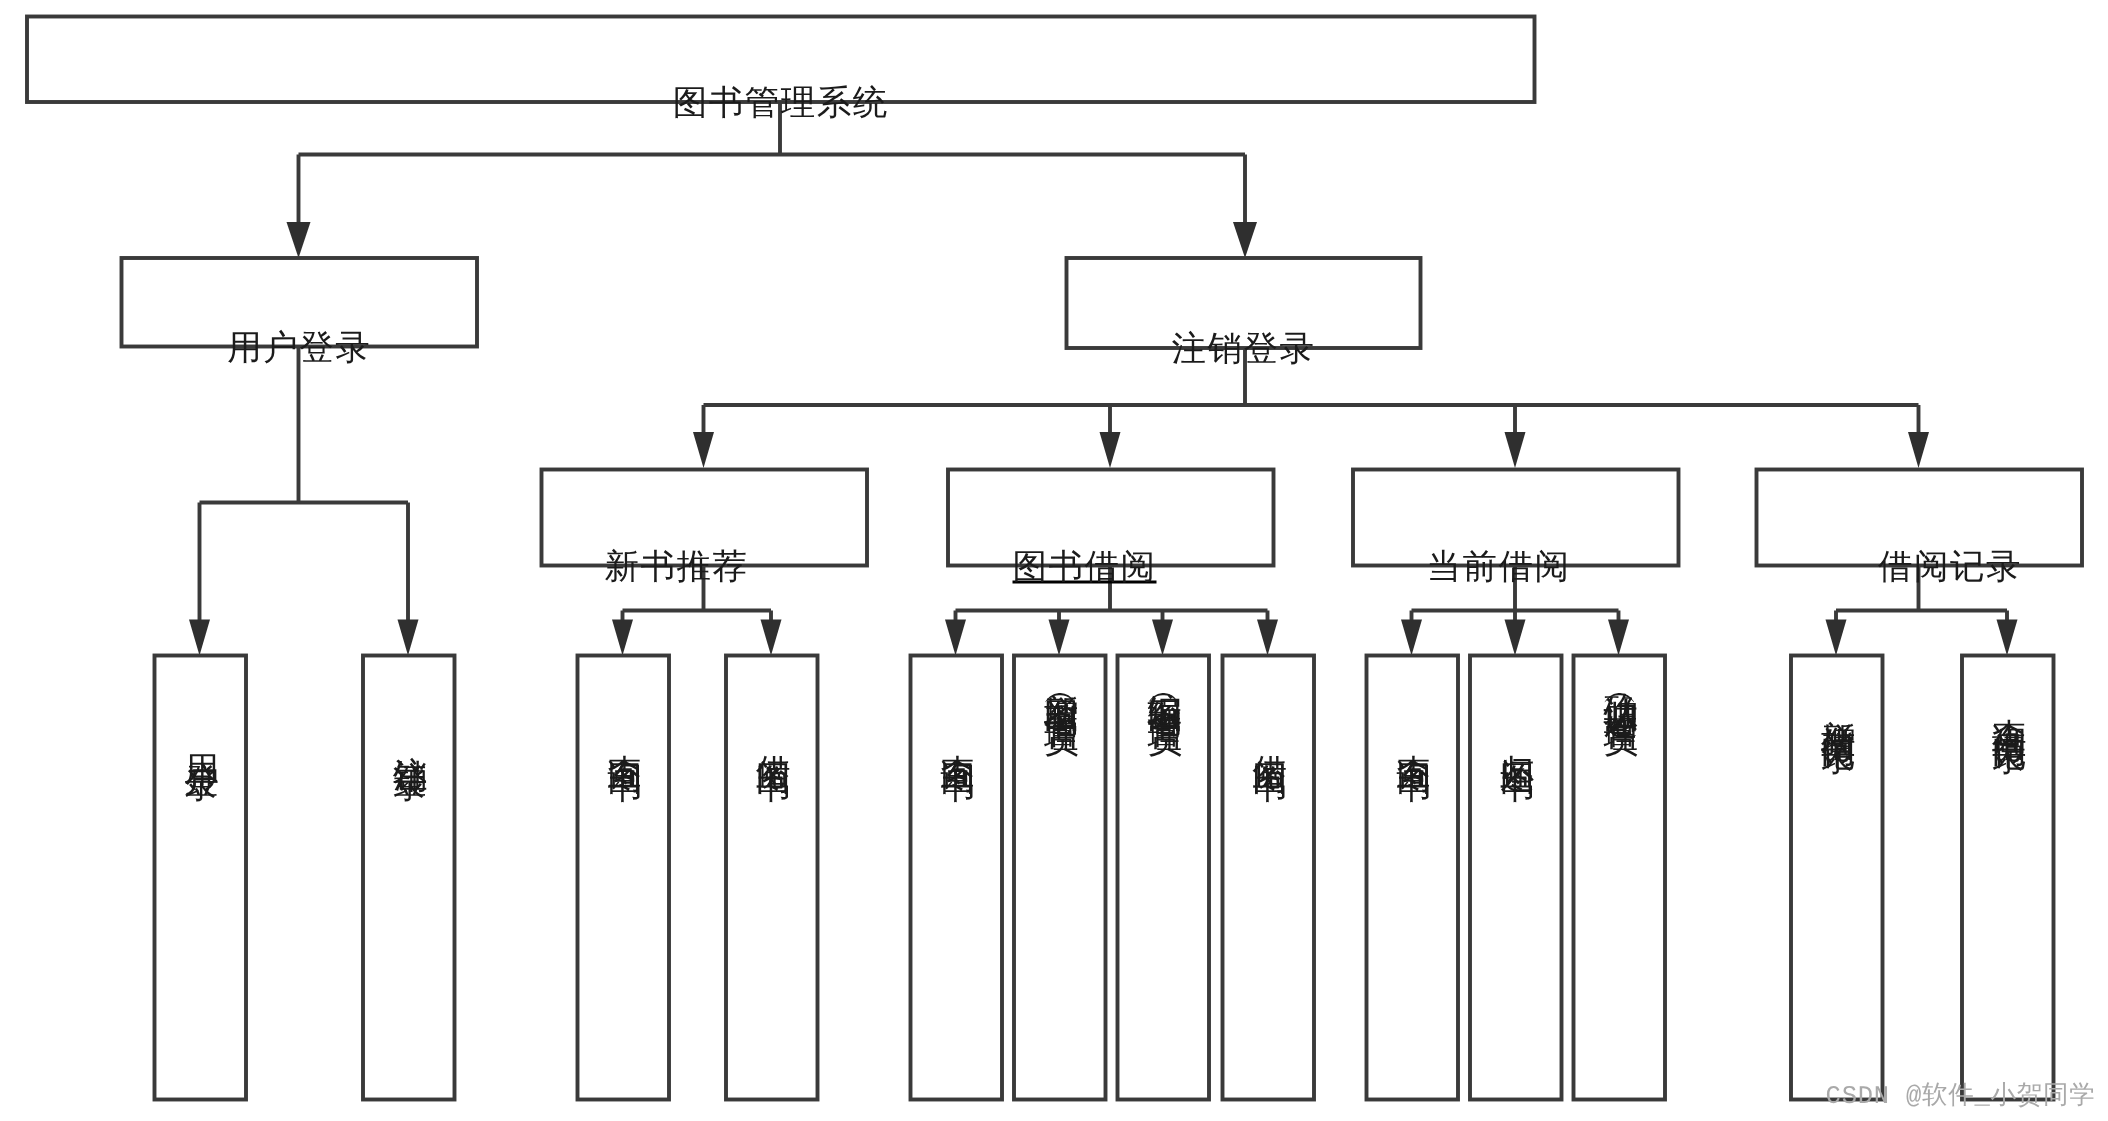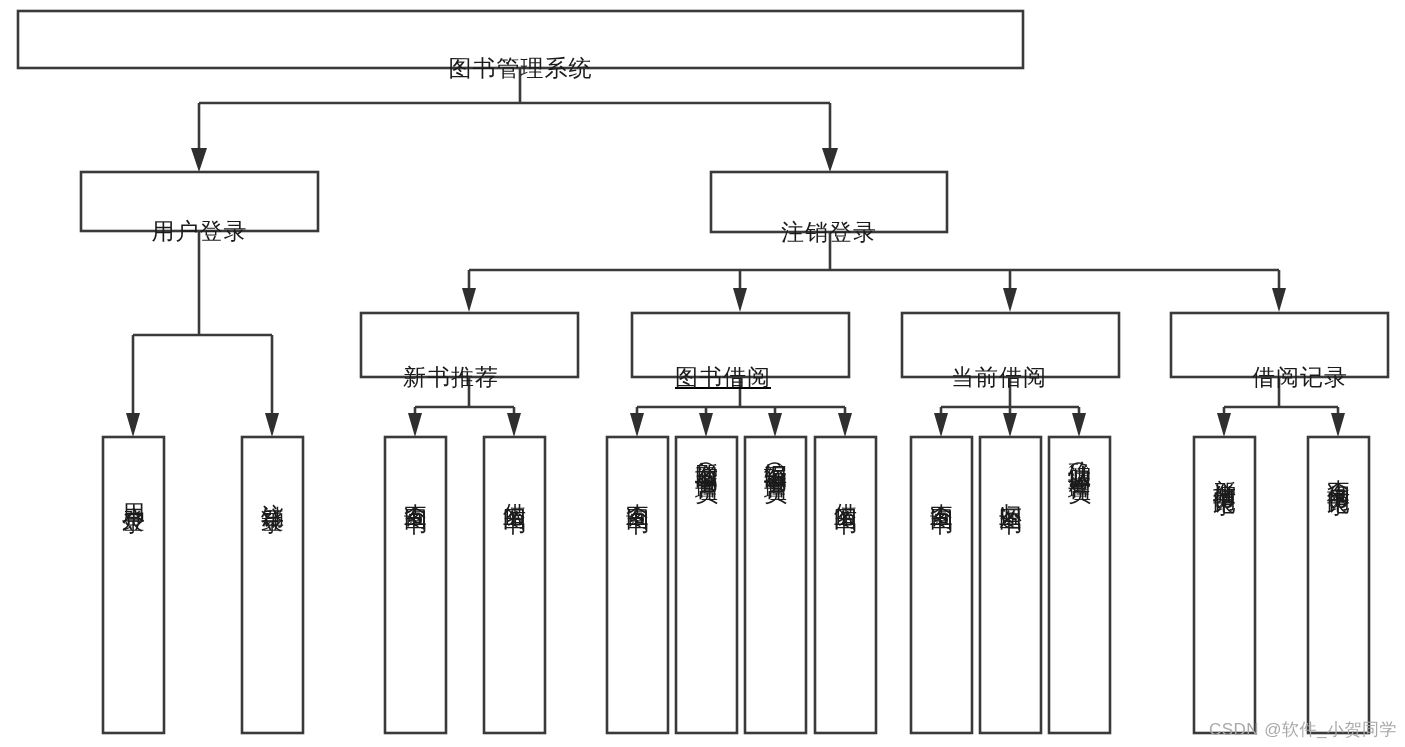--- a/index.html
+++ b/index.html
@@ -72,21 +72,21 @@
     font-family: "DejaVu Sans", "Liberation Sans", sans-serif;
     font-size: 23px;
     color: #1b1b1b;
     letter-spacing: 1px;
     white-space: nowrap;
   }
   #watermark {
     position: absolute;
     right: 8px;
     bottom: 6px;
-    font-family: Liberation Sans, sans-serif;
+    font-family: Liberation Mono, monospace;
     font-size: 17px;
     color: #a9a9a9;
     letter-spacing: 0.5px;
     white-space: nowrap;
   }
 </style>
 </head>
 <body>
 
 <div id="diagram-root">

